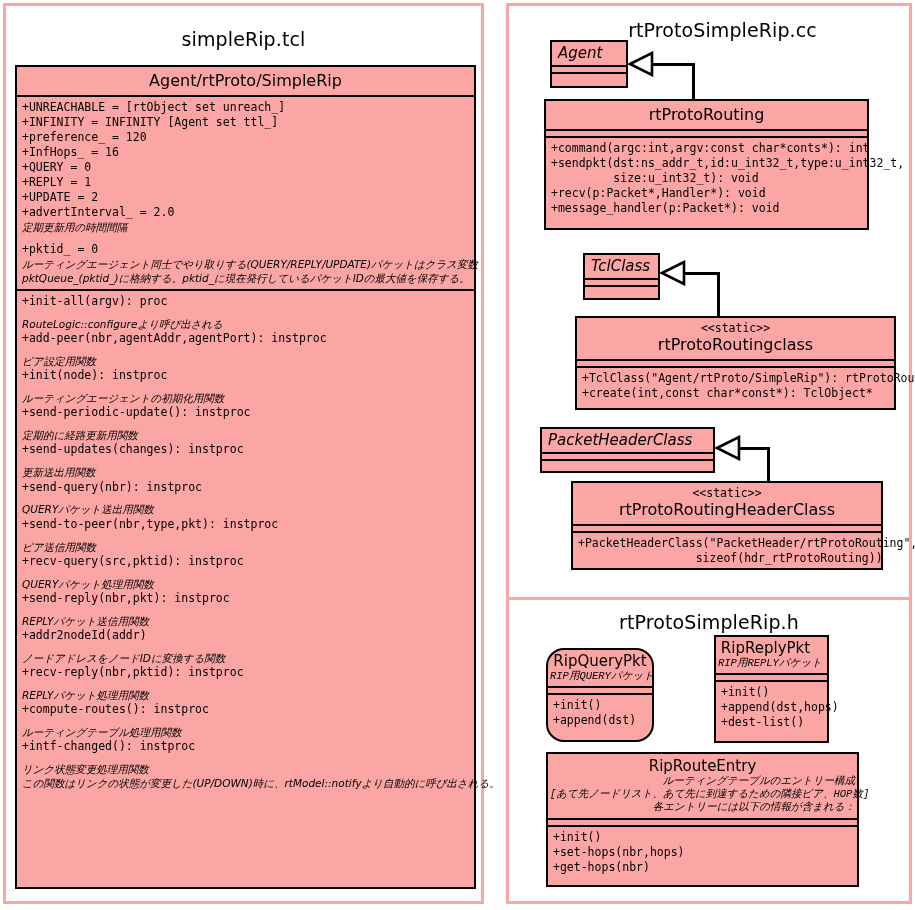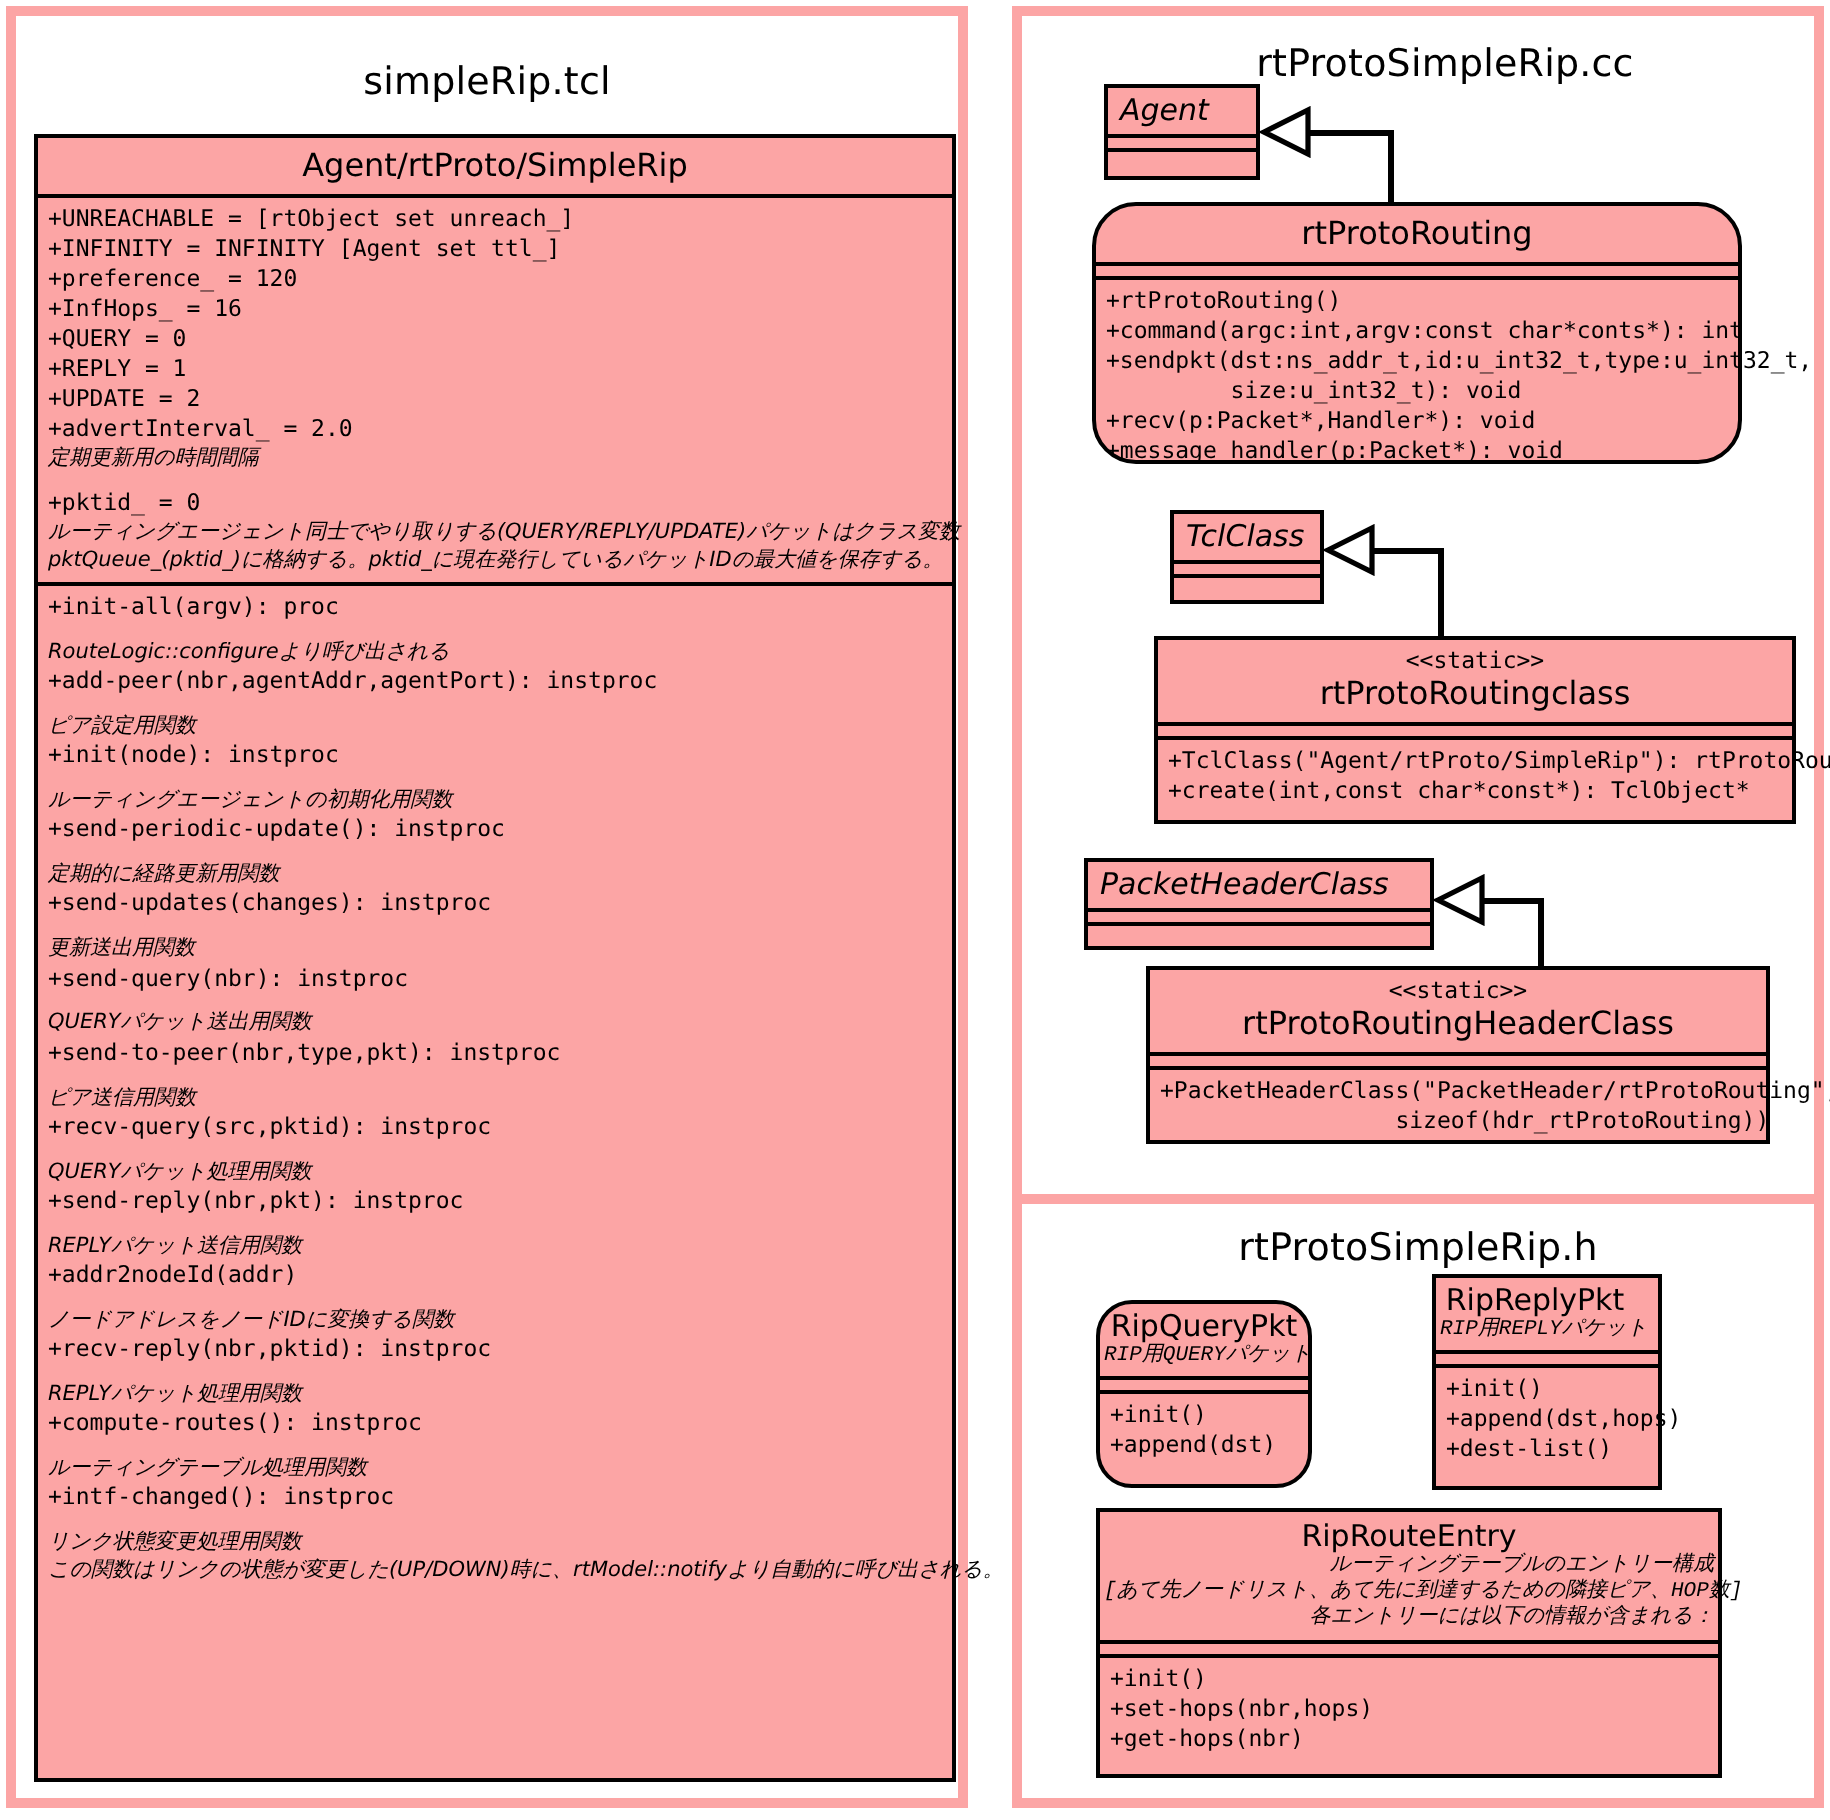--- a/index.html
+++ b/index.html
@@ -12,21 +12,21 @@
   }
   #root {
     position: relative;
     width: 915px; height: 910px;
     overflow: hidden;
   }
 
   
   .file-panel {
     position: absolute;
-    border: 5px solid #fca5a5;
+    border: 3px solid #fca5a5;
     background: #fff;
   }
   .file-title {
     text-align: center;
     font-size: 19px;
     font-family: "DejaVu Sans", sans-serif;
     letter-spacing: 0.1px;
     white-space: nowrap;
   }
 
@@ -185,28 +185,27 @@
     </div>
 
     <div class="conn" style="left:119px; top:34px; width:120px; height:80px;">
       <div class="hline" style="left:22px; top:23px; width:45px; height:3px;"></div>
       <div class="vline" style="left:64px; top:23px; width:3px; height:57px;"></div>
       <svg class="tri" width="26" height="26" style="left:0px; top:11px;" viewBox="0 0 26 26">
         <polygon points="2,13 24,2 24,24" fill="#fff" stroke="#000" stroke-width="2.6"></polygon>
       </svg>
     </div>
 
-    <div class="uml" style="left:35px; top:93px; width:325px; height:131px;border-radius:22px;">
+    <div class="uml" style="left:35px; top:93px; width:325px; height:131px;">
       <div class="cmp">
         <div class="cls-name">rtProtoRouting</div>
       </div>
       <div class="cmp empty"></div>
       <div class="cmp">
         <div class="members" id="cc-rtprotorouting-ops">
-            <div class="m">+rtProtoRouting()</div>
             <div class="m">+command(argc:int,argv:const char*conts*): int</div>
             <div class="m">+sendpkt(dst:ns_addr_t,id:u_int32_t,type:u_int32_t,
          size:u_int32_t): void</div>
             <div class="m">+recv(p:Packet*,Handler*): void</div>
             <div class="m">+message_handler(p:Packet*): void</div>
           </div>
       </div>
     </div>
 
     <div class="uml" style="left:74px; top:247px; width:77px; height:47px;">

